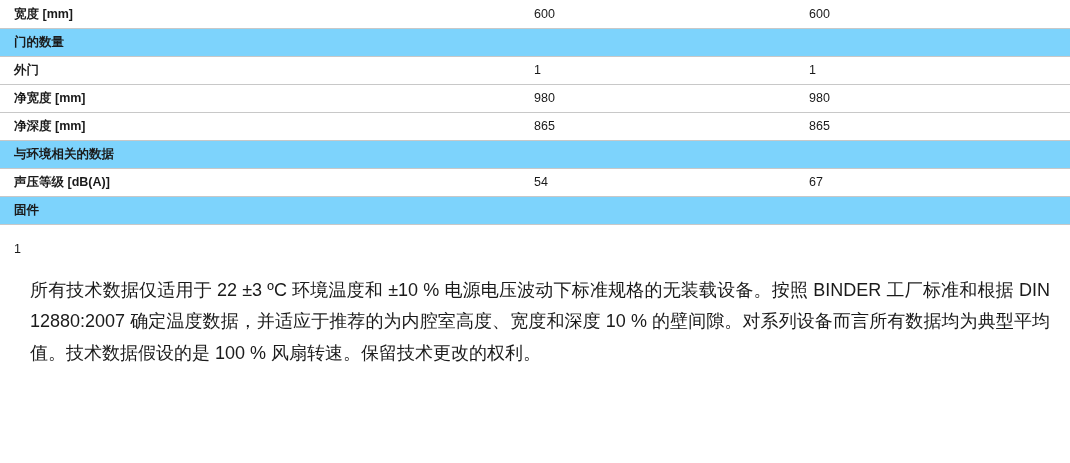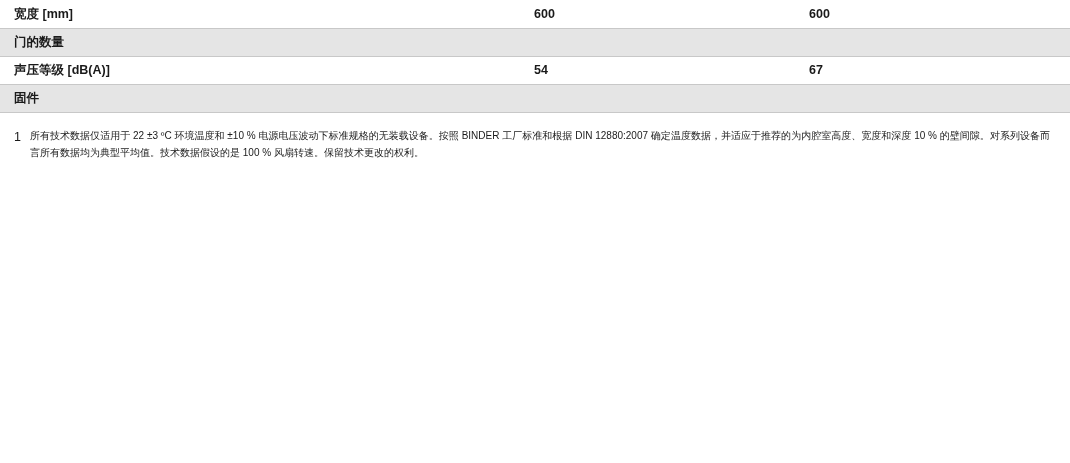--- a/index.html
+++ b/index.html
@@ -29,57 +29,78 @@
     padding: 0 0 0 14px;
     vertical-align: middle;
     border-bottom: 1px solid #c8c8c8;
     white-space: nowrap;
     overflow: hidden;
   }
   .col-label { width: 520px; }
   .col-v1 { width: 275px; }
   .col-v2 { width: 275px; }
   tr.section td {
-    background: #e5e5e5;
+    background: #7dd3fc;
     font-weight: bold;
     border-bottom: 1px solid #c8c8c8;
   }
   tr.data td { background: #ffffff; }
   tr.data td.col-label { font-weight: bold; }
-  tr.data td.value { font-weight: bold; }
+  tr.data td.value { font-weight: normal; }
   .footnote-wrap {
     display: flex;
     padding: 14px 0 0 14px;
     width: 1070px;
   }
   .footnote-marker {
     font-size: 12.5px;
     width: 16px;
     flex: 0 0 16px;
     line-height: 1.75;
   }
   .footnote-text {
-    font-size: 10px;
+    font-size: 18px;
     line-height: 1.75;
     max-width: 1020px;
     text-align: justify;
+    margin-top: 36px;
   }
 </style>
 </head>
 <body>
 
 <table class="spec-table">
   <tbody>
       <tr class="data">
         <td class="col-label">宽度 [mm]</td>
         <td class="col-v1 value">600</td>
         <td class="col-v2 value">600</td>
       </tr>
       <tr class="section">
         <td class="col-label">门的数量</td>
+        <td class="col-v1 value"></td>
+        <td class="col-v2 value"></td>
+      </tr>
+      <tr class="data">
+        <td class="col-label">外门</td>
+        <td class="col-v1 value">1</td>
+        <td class="col-v2 value">1</td>
+      </tr>
+      <tr class="data">
+        <td class="col-label">净宽度 [mm]</td>
+        <td class="col-v1 value">980</td>
+        <td class="col-v2 value">980</td>
+      </tr>
+      <tr class="data">
+        <td class="col-label">净深度 [mm]</td>
+        <td class="col-v1 value">865</td>
+        <td class="col-v2 value">865</td>
+      </tr>
+      <tr class="section">
+        <td class="col-label">与环境相关的数据</td>
         <td class="col-v1 value"></td>
         <td class="col-v2 value"></td>
       </tr>
       <tr class="data">
         <td class="col-label">声压等级 [dB(A)]</td>
         <td class="col-v1 value">54</td>
         <td class="col-v2 value">67</td>
       </tr>
       <tr class="section">
         <td class="col-label">固件</td>

